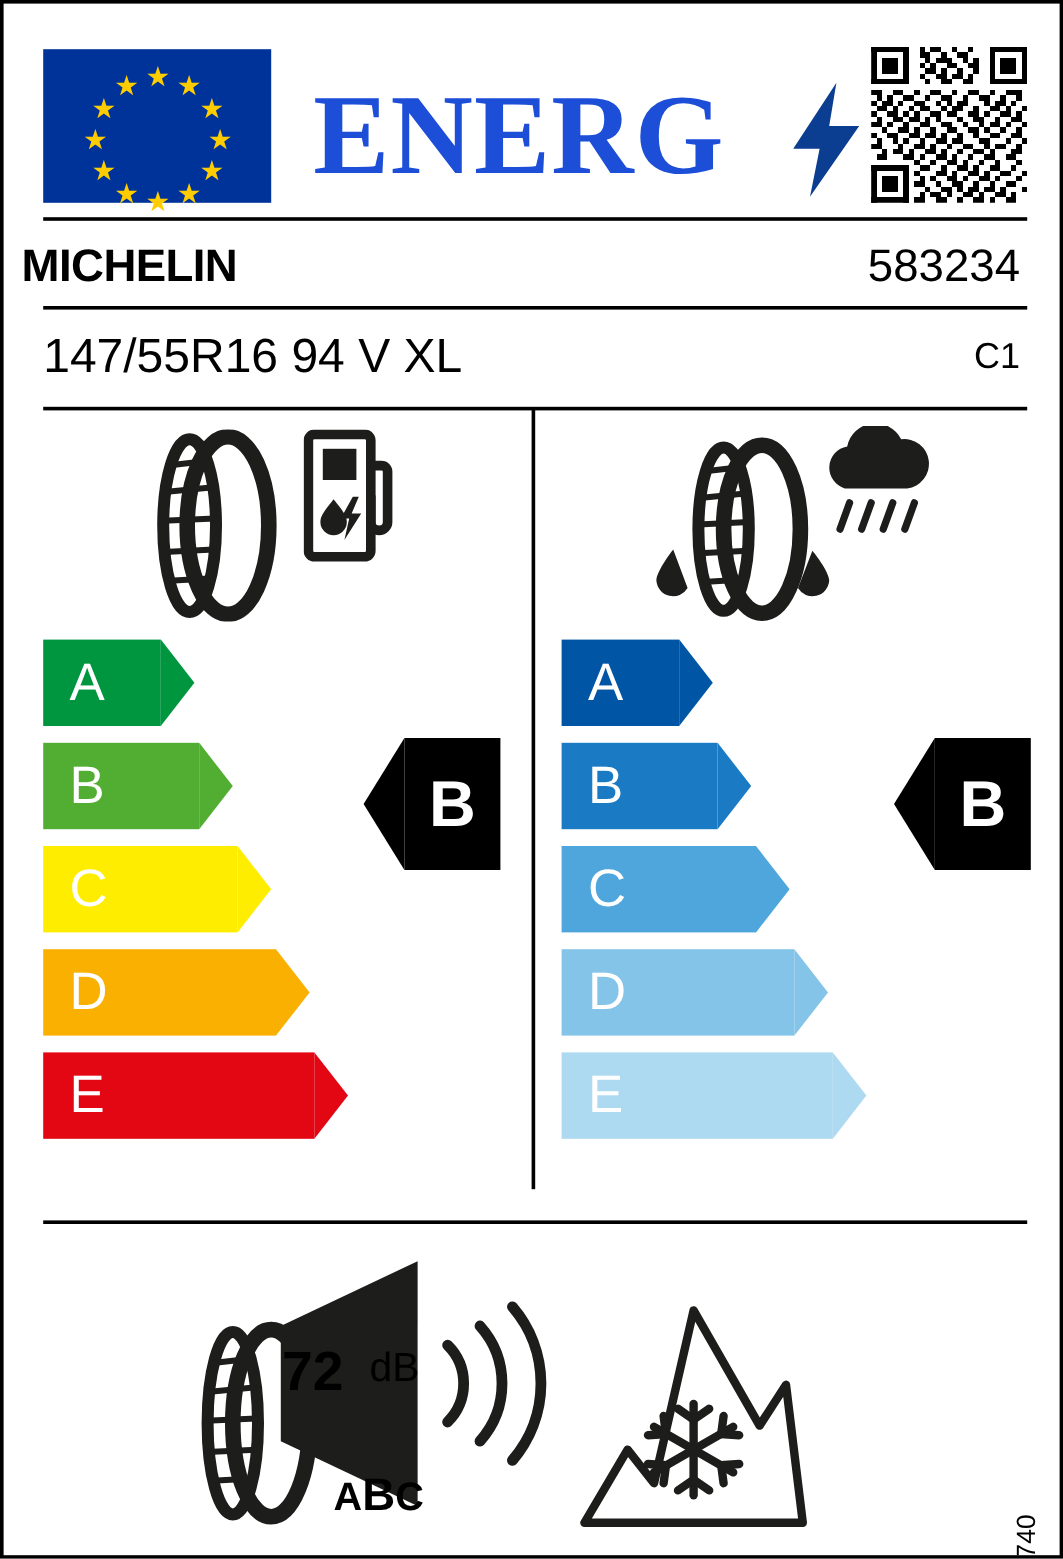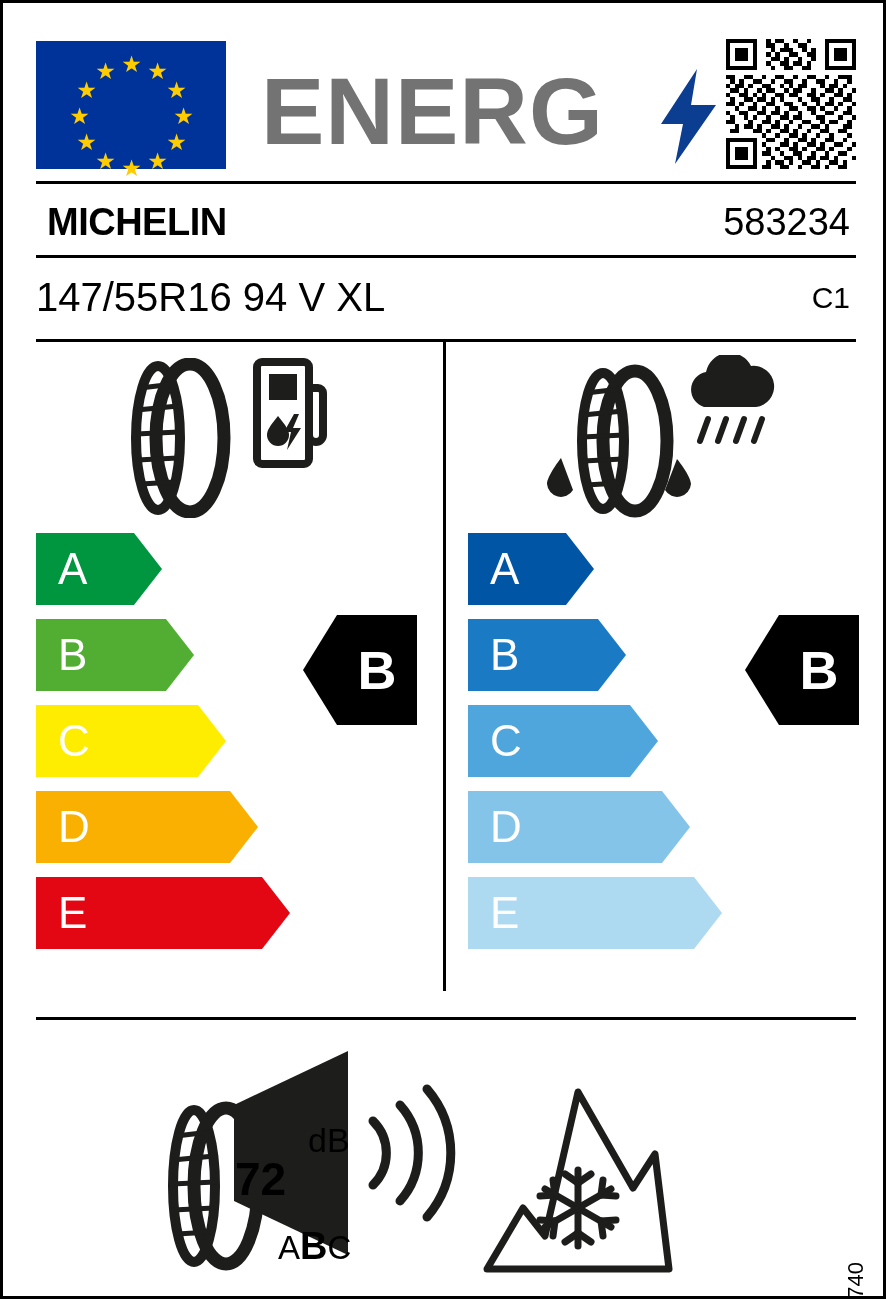--- a/index.html
+++ b/index.html
@@ -46,22 +46,22 @@
     height: 23px;
     text-align: center;
   }
   .energ-word {
     position: absolute;
     left: 225px;
     top: 24px;
     font-size: 95px;
     font-weight: bold;
     letter-spacing: 1px;
-    color: #737373;
-    font-family: Liberation Sans, sans-serif;
+    color: #1d4ed8;
+    font-family: Liberation Serif, serif;
   }
   .bolt {
     position: absolute;
     left: 625px;
     top: 36px;
     width: 55px;
     height: 95px;
   }
   .qr {
     position: absolute;
@@ -72,21 +72,21 @@
   }
 
   
   .rule {
     position: absolute;
     background: #000;
   }
   .rule-h { height: 3px; left: 33px; width: 820px; }
   .brand {
     position: absolute;
-    left: 44px;
+    left: 15px;
     top: 198px;
     font-size: 38px;
     font-weight: bold;
     letter-spacing: -0.5px;
     text-align: center;
   }
   .code {
     position: absolute;
     right: 33px;
     top: 198px;
@@ -187,33 +187,33 @@
   }
 
   
   .bottom-rule { top: 1014px; }
   .db-value {
     position: absolute;
     left: 232px;
     top: 1112px;
     font-size: 46px;
     font-weight: bold;
-    margin-top: 37px;
   }
   .db-unit {
     position: absolute;
     left: 305px;
     top: 1118px;
     font-size: 34px;
   }
   .abc {
     position: absolute;
     left: 275px;
     top: 1222px;
     font-size: 33px;
+    font-weight: bold;
   }
   .abc b { font-size: 38px; }
 
   .snow-block { position: absolute; left: 480px; top: 1085px; }
 
   .sidecode {
     position: absolute;
     right: 14px;
     bottom: 34px;
     font-size: 22px;

